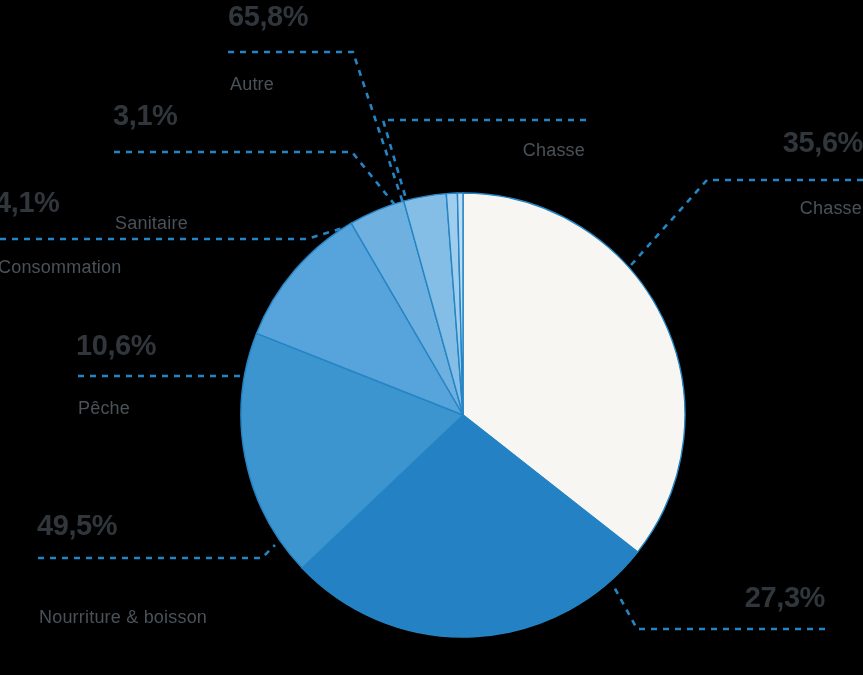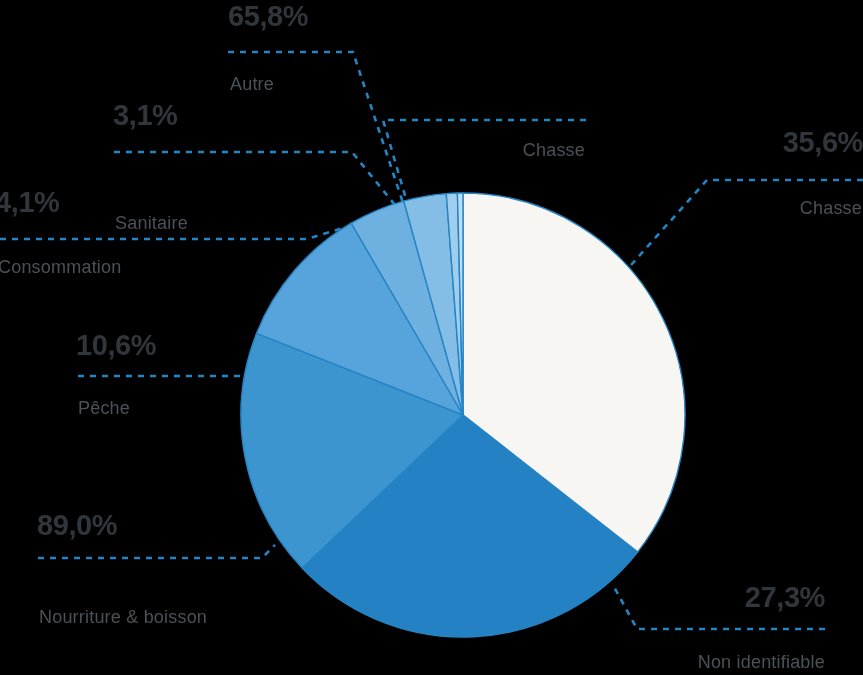--- a/index.html
+++ b/index.html
@@ -72,19 +72,18 @@
   <div class="cat" style="left:-2px; top:258px;">Consommation</div>
 
   <div class="cat ralign" style="left:366px; width:219px; top:141px;">Chasse</div>
 
   <div class="pct ralign" style="left:620px; width:243px; top:128px;">35,6%</div>
   <div class="cat ralign" style="left:620px; width:242px; top:199px;">Chasse</div>
 
   <div class="pct" style="left:76px; top:331px;">10,6%</div>
   <div class="cat" style="left:78px; top:399px;">Pêche</div>
 
-  <div class="pct" style="left:37px; top:511px;">89,0%</div>
+  <div class="pct" style="left:37px; top:511px;">49,5%</div>
   <div class="cat" style="left:39px; top:580px;margin-top:28px;">Nourriture &amp; boisson</div>
 
   <div class="pct ralign" style="left:605px; width:220px; top:583px;">27,3%</div>
-  <div class="cat ralign" style="left:585px; width:240px; top:653px;">Non identifiable</div>
 
 </div>
 
 </body></html>

